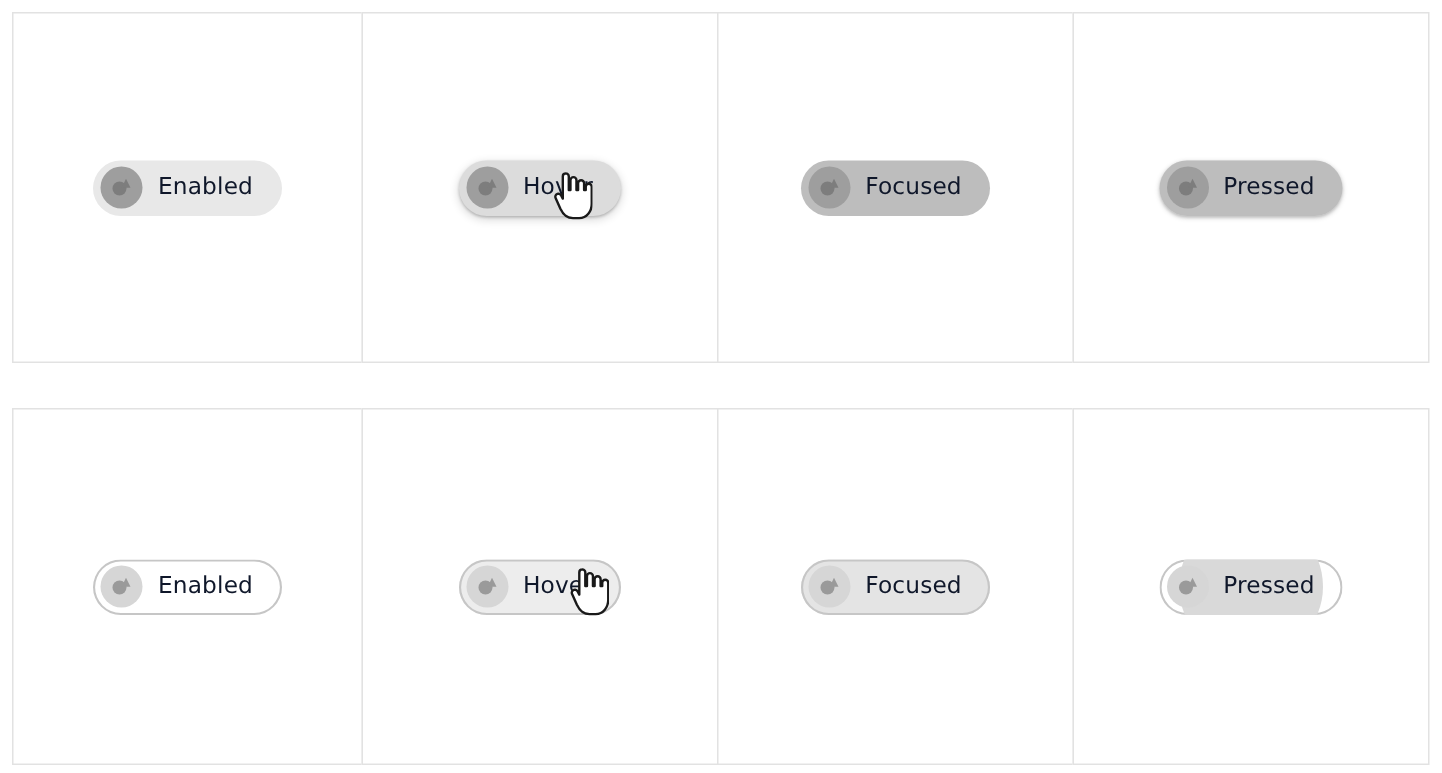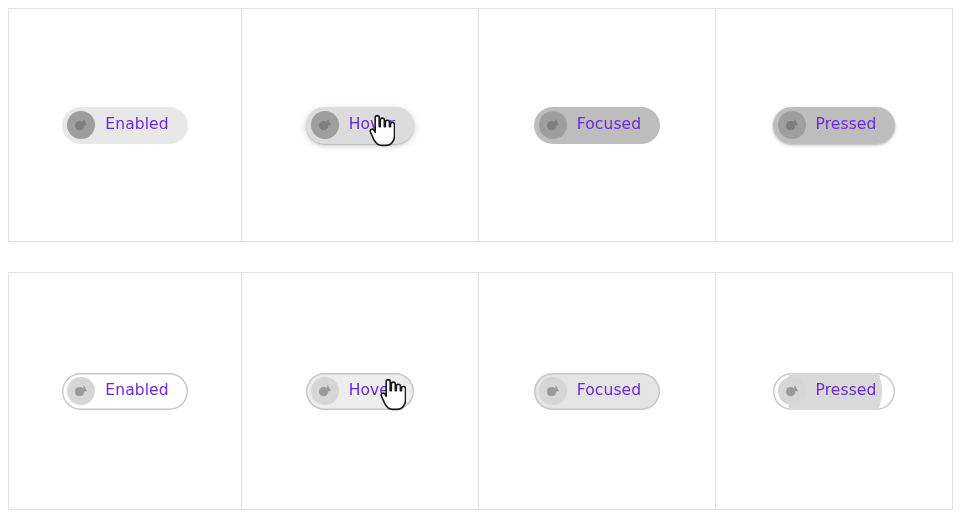--- a/index.html
+++ b/index.html
@@ -30,21 +30,21 @@
     align-items: center;
     gap: 10px;
     height: 37px;
     padding: 0 19px 0 5px;
     border-radius: 19px;
     border: 0 solid transparent;
     background: transparent;
     font-family: "DejaVu Sans", "Liberation Sans", sans-serif;
     font-size: 15.5px;
     line-height: 1;
-    color: #6d28d9;
+    color: #0f172a;
     white-space: nowrap;
     overflow: hidden;
   }
   .btn .label { position: relative; z-index: 3; letter-spacing: .1px; }
 
   
   .ibadge {
     position: relative;
     z-index: 3;
     width: 28px; height: 28px;

